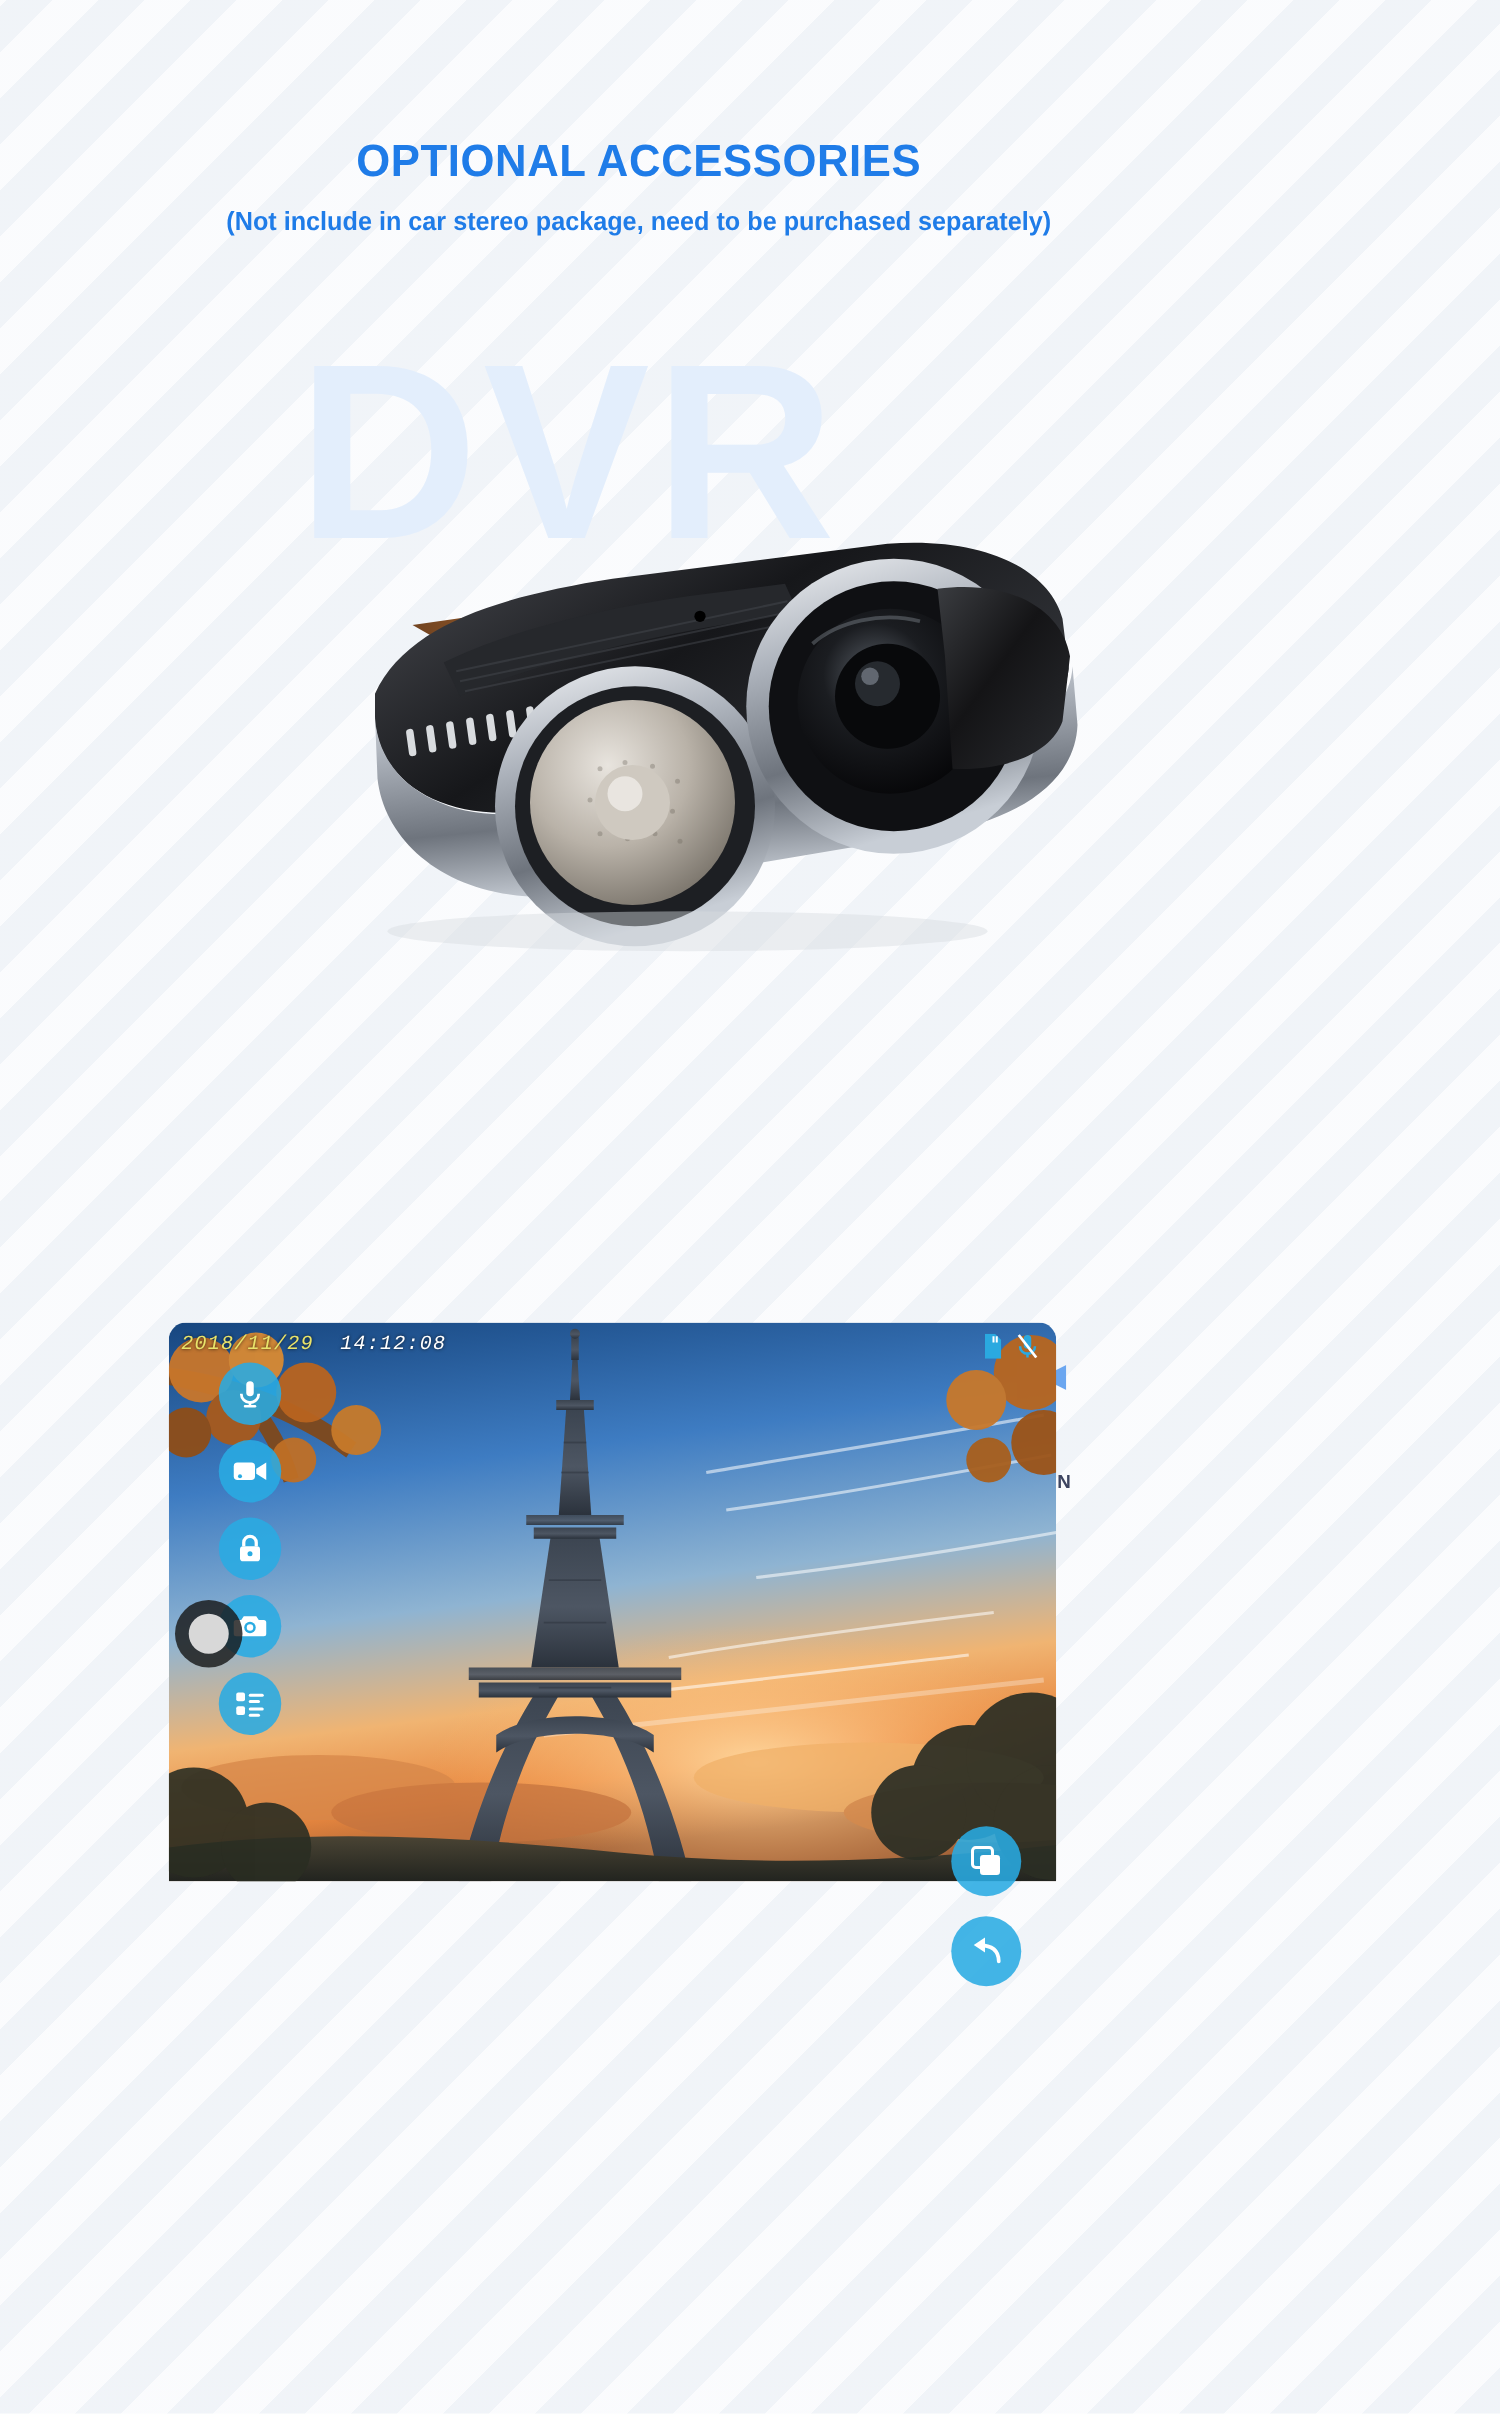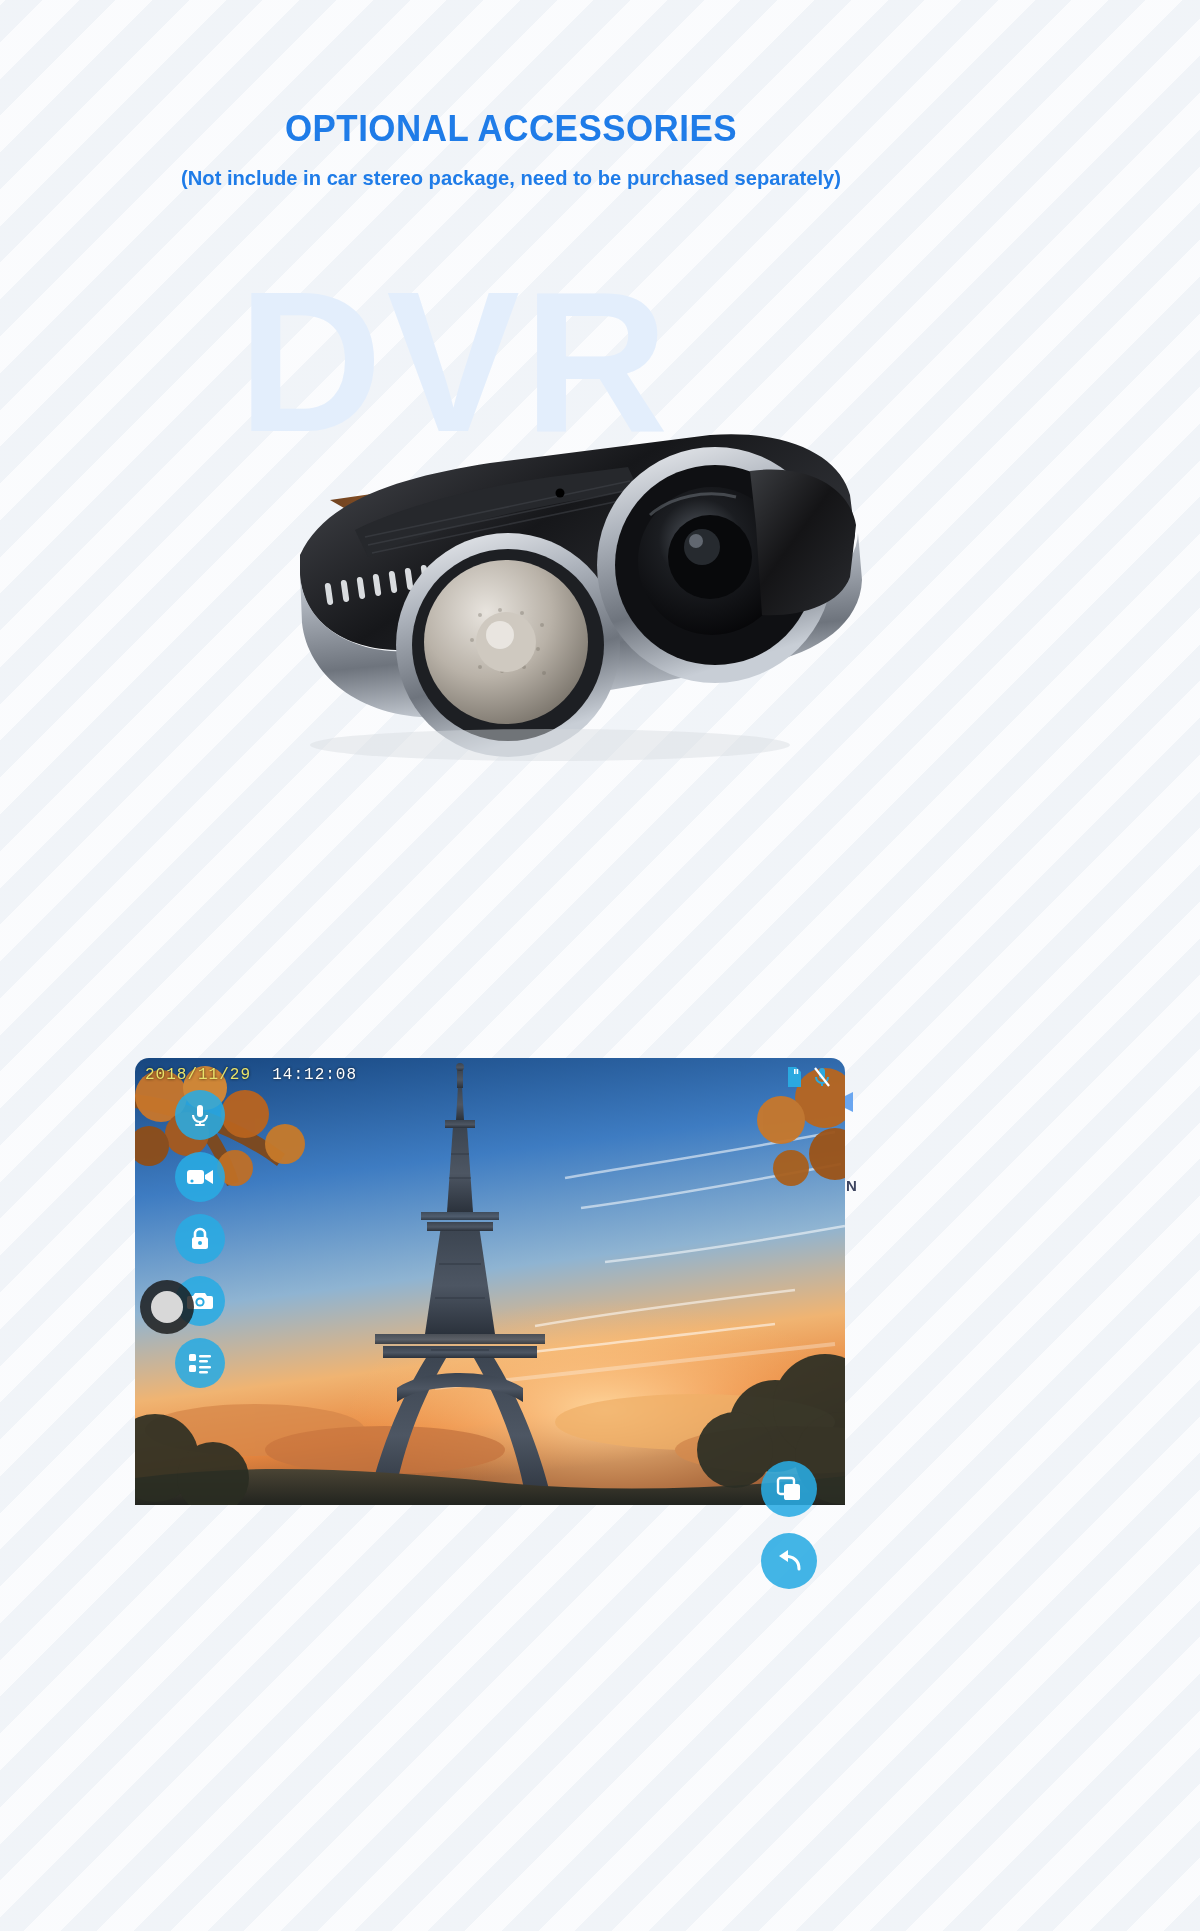--- a/index.html
+++ b/index.html
@@ -77,21 +77,21 @@
     margin-top: 28px;
     font-size: 15px; font-weight: bold; letter-spacing: 0.9px;
     color: #3d4460; line-height: 1.45;
   }
   .feature .lab .sub { display: block; }
 
   
   .preview {
     position: absolute; left: 135px; top: 1058px;
     width: 710px; height: 555px;
-    border-radius: 14px; overflow: hidden;
+    border-radius: 14px; overflow: hidden; font-style: italic;
   }
   .preview-photo { position: absolute; inset: 0; }
   .ts {
     position: absolute; left: 10px; top: 8px;
     font-family: "Liberation Mono", monospace;
     font-size: 16px; color: #ffffff;
     text-shadow: 0 0 3px rgba(0,0,0,0.8);
     letter-spacing: 1px; white-space: nowrap;
   }
   .ts .dt { color: #e9e36a; }

